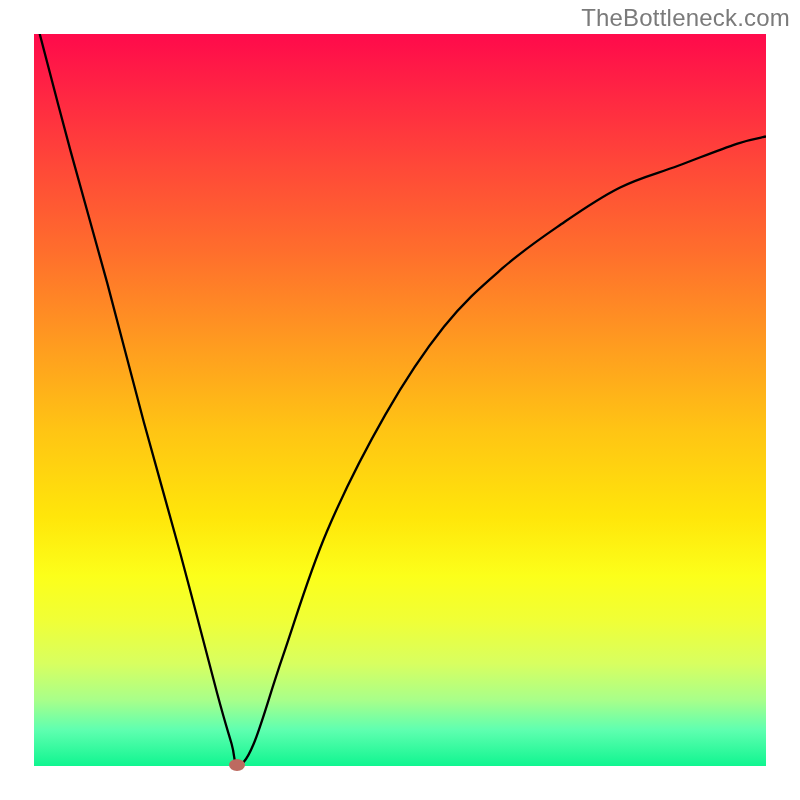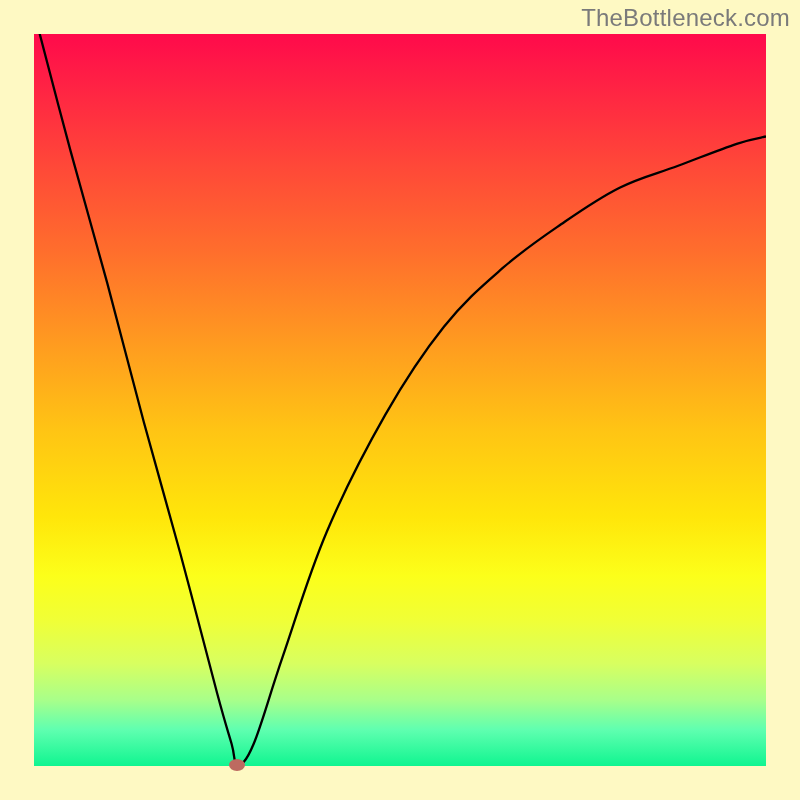--- a/index.html
+++ b/index.html
@@ -8,21 +8,21 @@
     width: 800px;
     height: 800px;
     background: #000;
     font-family: Arial, Helvetica, sans-serif;
     overflow: hidden;
   }
   .frame {
     position: relative;
     width: 800px;
     height: 800px;
-    background: #fef9c3;
+    background: #ffffff;
   }
   .plot-container {
     position: absolute;
     left: 34px;
     top: 34px;
     width: 732px;
     height: 732px;
     
     background: linear-gradient(to bottom,
       #ff0a4b 0%,

